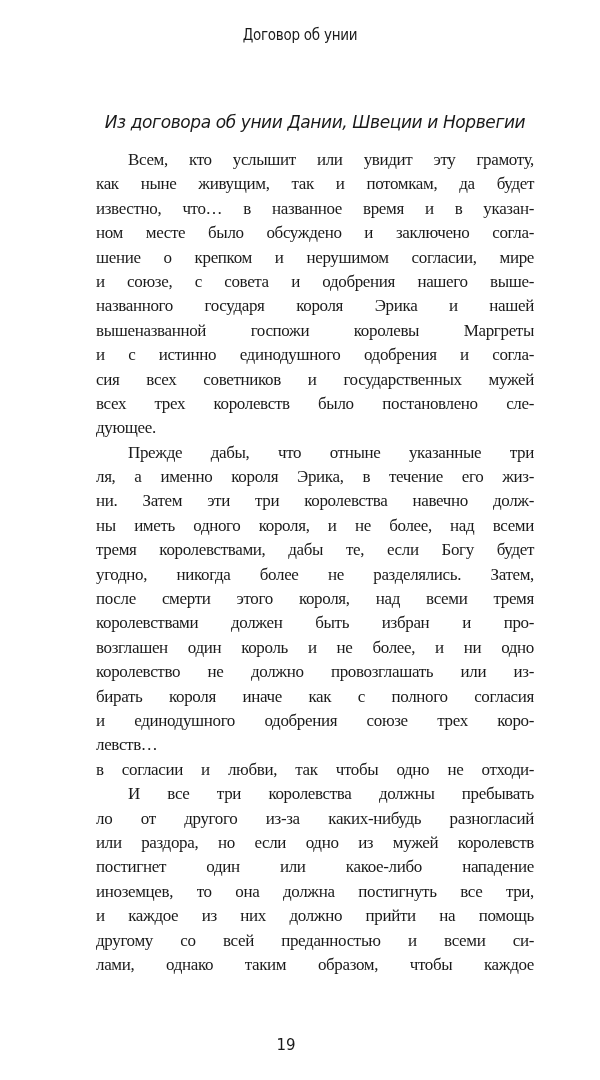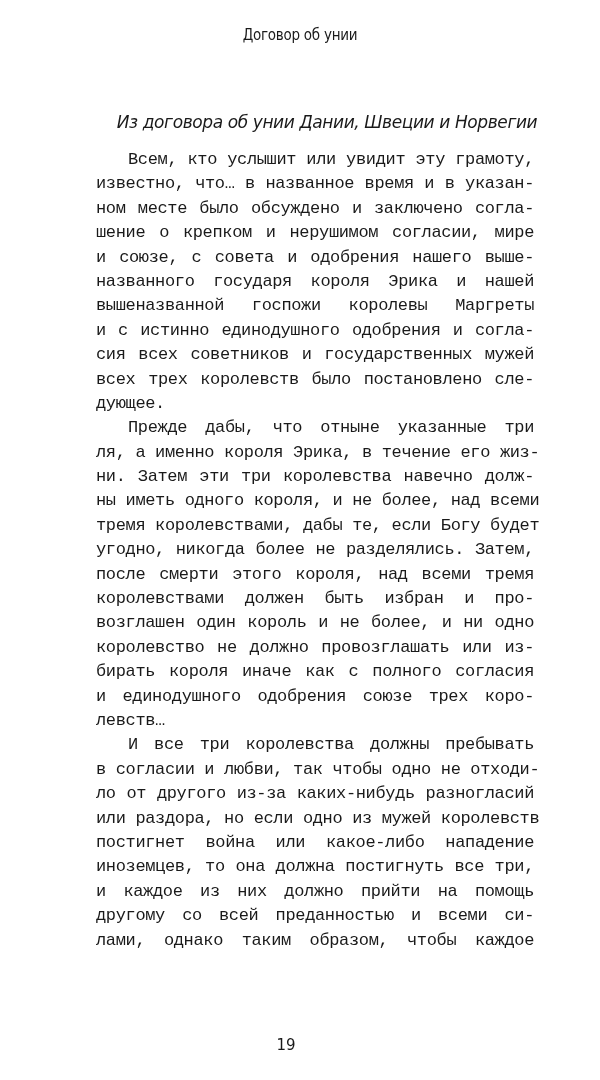--- a/index.html
+++ b/index.html
@@ -3,46 +3,47 @@
 <meta charset="utf-8">
 <style>
   html, body { margin: 0; padding: 0; background: #ffffff; }
   body { width: 600px; height: 1080px; position: relative; overflow: hidden; color: #1a1a1a; }
   .running-head {
     position: absolute; top: 26px; left: 0; width: 600px; text-align: center;
     font-family: "DejaVu Sans", sans-serif; font-size: 15px; letter-spacing: -0.3px;
     transform: scaleX(0.9);
   }
   .subtitle {
-    position: absolute; top: 112px; left: 108px; width: 438px; text-align: center;
+    position: absolute; top: 112px; left: 96px; width: 438px; text-align: center;
     font-family: "DejaVu Sans", sans-serif; font-style: italic; font-size: 17px;
     white-space: nowrap; letter-spacing: -0.4px;
   }
   .body-text {
     position: absolute; top: 148px; left: 96px; width: 438px;
-    font-family: Liberation Mono, monospace; font-size: 17px; line-height: 24.4px;
+    font-family: Liberation Serif, serif; font-size: 17px; line-height: 24.4px;
   }
   .line { display: block; white-space: nowrap; text-align: justify; text-align-last: justify; height: 24.4px; letter-spacing: -0.35px; }
   .line.last { text-align-last: left; }
   .line.indent { padding-left: 32px; box-sizing: border-box; }
   .page-number {
     position: absolute; top: 1036px; left: 0; width: 572px; text-align: center;
     font-family: "DejaVu Sans", sans-serif; font-size: 15px;
   }
 </style>
 </head>
 <body>
 
 <div class="running-head">Договор об унии</div>
 
 <div class="subtitle">Из договора об унии Дании, Швеции и Норвегии</div>
 
 <div class="body-text" id="body-text">
     <div>
       <span class="line indent">Всем, кто услышит или увидит эту грамоту,</span>
+      <span class="line">как ныне живущим, так и потомкам, да будет</span>
       <span class="line">известно, что… в названное время и в указан-</span>
       <span class="line">ном месте было обсуждено и заключено согла-</span>
       <span class="line">шение о крепком и нерушимом согласии, мире</span>
       <span class="line">и союзе, с совета и одобрения нашего выше-</span>
       <span class="line">названного государя короля Эрика и нашей</span>
       <span class="line">вышеназванной госпожи королевы Маргреты</span>
       <span class="line">и с истинно единодушного одобрения и согла-</span>
       <span class="line">сия всех советников и государственных мужей</span>
       <span class="line">всех трех королевств было постановлено сле-</span>
       <span class="line last">дующее.</span>
@@ -56,25 +57,25 @@
       <span class="line">угодно, никогда более не разделялись. Затем,</span>
       <span class="line">после смерти этого короля, над всеми тремя</span>
       <span class="line">королевствами должен быть избран и про-</span>
       <span class="line">возглашен один король и не более, и ни одно</span>
       <span class="line">королевство не должно провозглашать или из-</span>
       <span class="line">бирать короля иначе как с полного согласия</span>
       <span class="line">и единодушного одобрения союзе трех коро-</span>
       <span class="line last">левств…</span>
     </div>
     <div>
+      <span class="line">в согласии и любви, так чтобы одно не отходи-</span>
       <span class="line indent">И все три королевства должны пребывать</span>
-      <span class="line">в согласии и любви, так чтобы одно не отходи-</span>
       <span class="line">ло от другого из-за каких-нибудь разногласий</span>
       <span class="line">или раздора, но если одно из мужей королевств</span>
-      <span class="line">постигнет война или какое-либо нападение</span>
+      <span class="line">постигнет один или какое-либо нападение</span>
       <span class="line">иноземцев, то она должна постигнуть все три,</span>
       <span class="line">и каждое из них должно прийти на помощь</span>
       <span class="line">другому со всей преданностью и всеми си-</span>
       <span class="line">лами, однако таким образом, чтобы каждое</span>
     </div>
   </div>
 
 <div class="page-number">19</div>
 
 </body></html>

